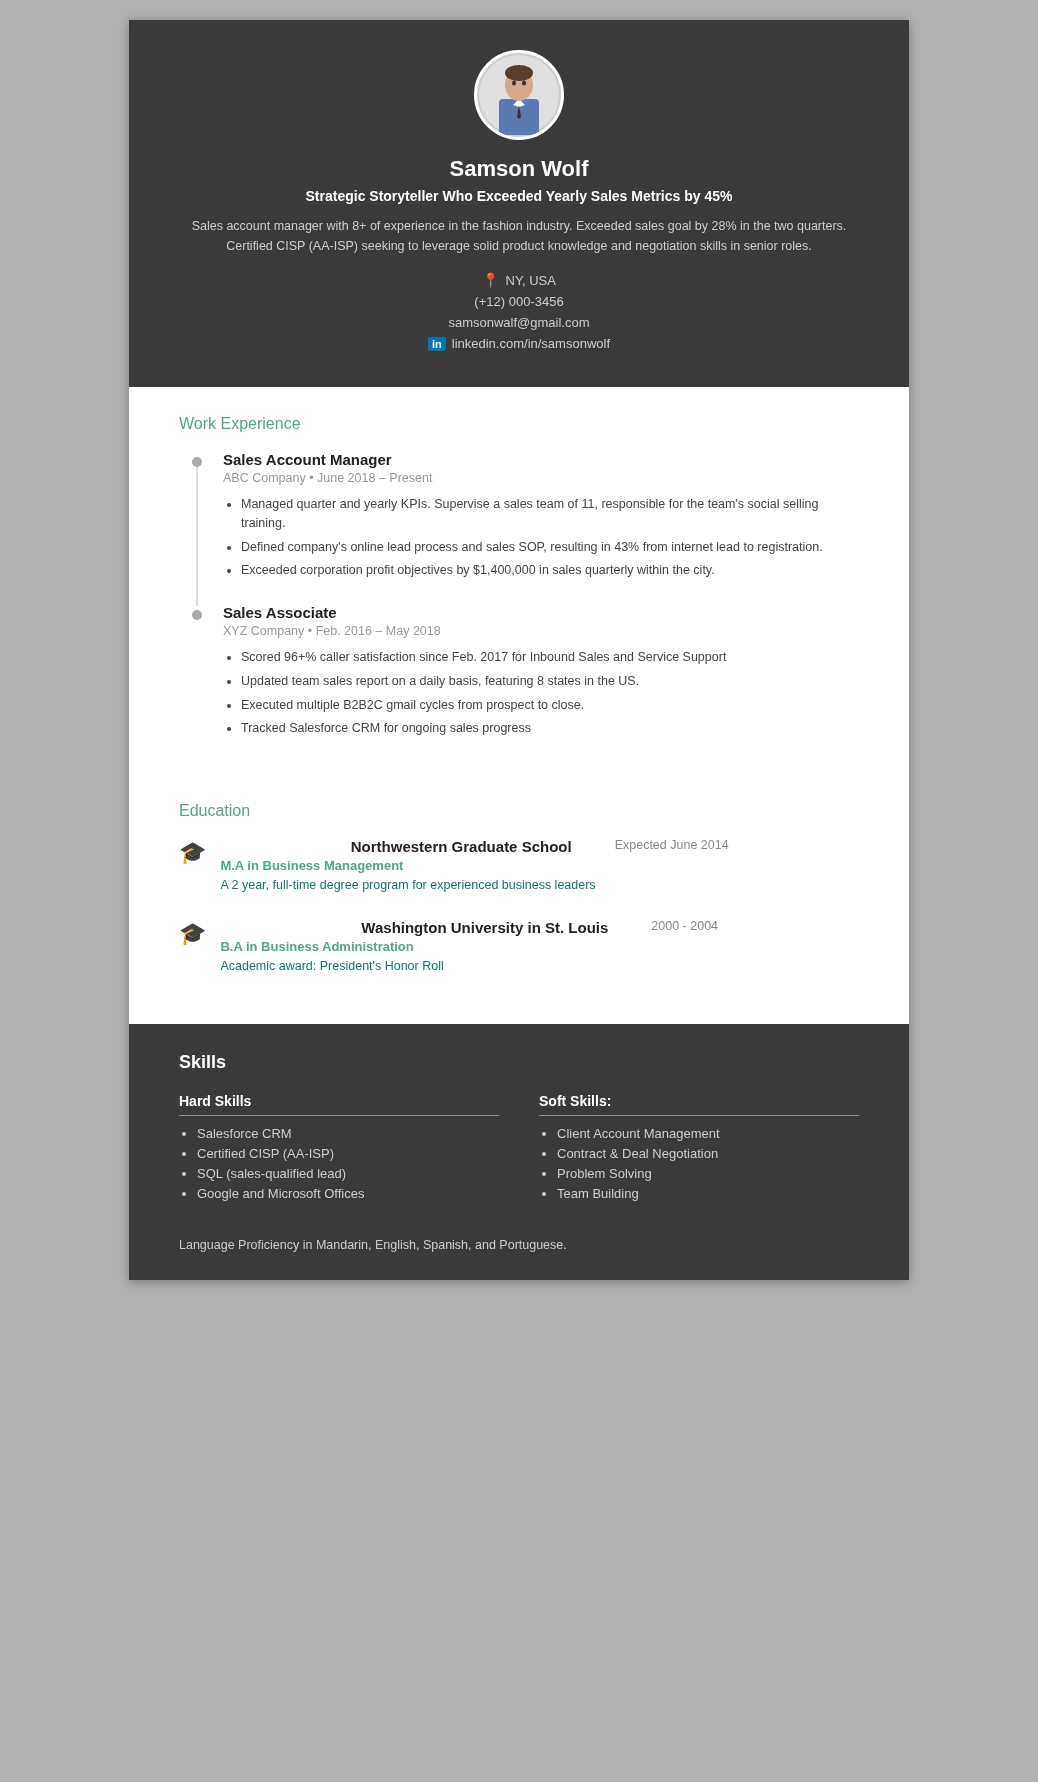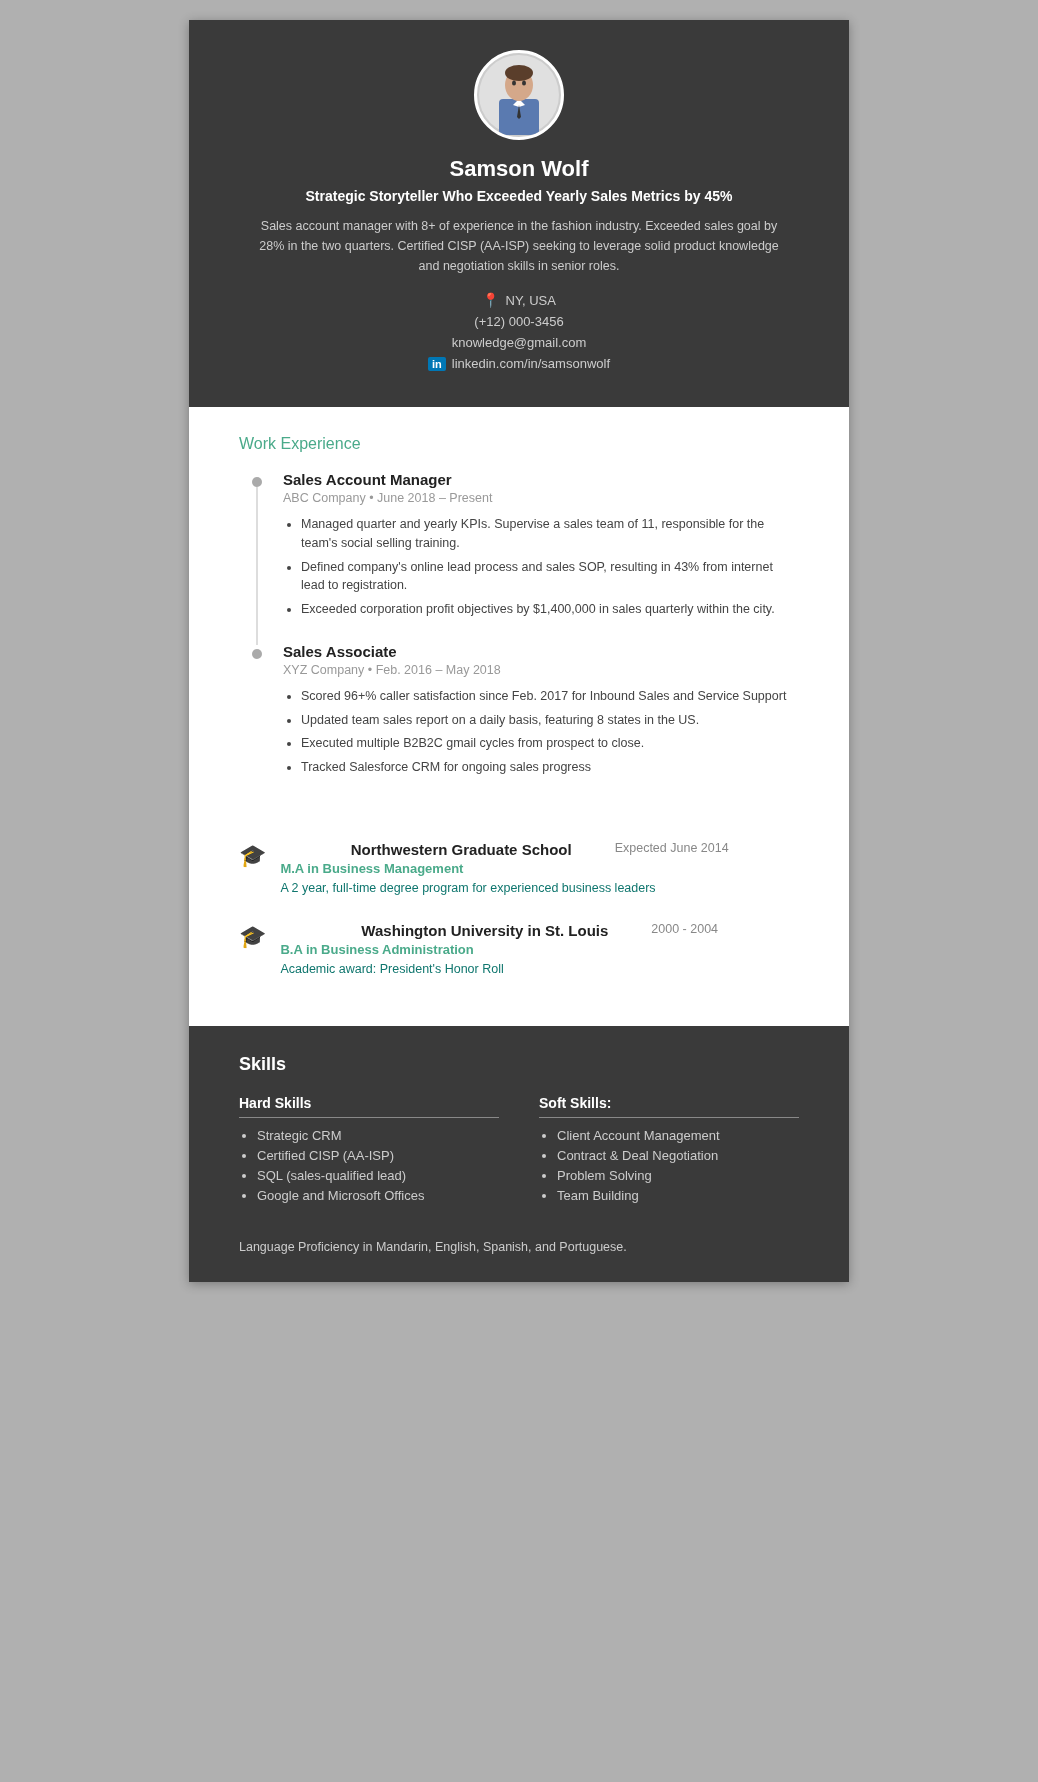--- a/index.html
+++ b/index.html
@@ -4,21 +4,21 @@
   <style>
     * { box-sizing: border-box; margin: 0; padding: 0; }
     body {
       font-family: 'Arial', sans-serif;
       background: #b0b0b0;
       display: flex;
       justify-content: center;
       padding: 20px;
     }
     .resume {
-      width: 660px;
+      width: 780px;
       background: #fff;
       box-shadow: 0 2px 10px rgba(0,0,0,0.3);
     }
 
     
     .header {
       background: #3a3a3a;
       color: #fff;
       text-align: center;
       padding: 30px 60px 30px;
@@ -258,21 +258,21 @@
     <div class="header-title">Strategic Storyteller Who Exceeded Yearly Sales Metrics by 45%</div>
     <div class="header-summary">Sales account manager with 8+ of experience in the fashion industry. Exceeded sales goal by 28% in the two quarters. Certified CISP (AA-ISP) seeking to leverage solid product knowledge and negotiation skills in senior roles.</div>
     <div class="contact-item">
       <span class="contact-icon">📍</span>
       <span>NY, USA</span>
     </div>
     <div class="contact-item">
       <span>(+12) 000-3456</span>
     </div>
     <div class="contact-item">
-      <span>knowledge@gmail.com</span>
+      <span>samsonwalf@gmail.com</span>
     </div>
     <div class="contact-item">
       <span style="background:#0077b5;color:#fff;font-size:11px;padding:1px 4px;border-radius:2px;font-weight:bold;">in</span>
       <span>linkedin.com/in/samsonwolf</span>
     </div>
   </div>
 
   <div class="section">
     <div class="section-title">Work Experience</div>
     <div class="work-timeline">
@@ -303,20 +303,21 @@
           <li>Updated team sales report on a daily basis, featuring 8 states in the US.</li>
           <li>Executed multiple B2B2C gmail cycles from prospect to close.</li>
           <li>Tracked Salesforce CRM for ongoing sales progress</li>
         </ul>
       </div>
 
     </div>
   </div>
 
   <div class="edu-section">
+    <div class="section-title">Education</div>
 
     <div class="edu-item">
       <div class="edu-icon">🎓</div>
       <div class="edu-content">
         <div class="edu-header-row">
           <div class="edu-school">Northwestern Graduate School</div>
           <div class="edu-dates">Expected June 2014</div>
         </div>
         <div class="edu-degree">M.A in Business Management</div>
         <div class="edu-desc">A 2 year, full-time degree program for experienced business leaders</div>
@@ -337,21 +338,21 @@
 
   </div>
 
   <div class="skills-section">
     <div class="skills-title">Skills</div>
     <div class="skills-grid">
 
       <div class="skills-col">
         <div class="skills-col-title">Hard Skills</div>
         <ul class="skills-list">
-          <li>Strategic CRM</li>
+          <li>Salesforce CRM</li>
           <li>Certified CISP (AA-ISP)</li>
           <li>SQL (sales-qualified lead)</li>
           <li>Google and Microsoft Offices</li>
         </ul>
       </div>
 
       <div class="skills-col">
         <div class="skills-col-title">Soft Skills:</div>
         <ul class="skills-list">
           <li>Client Account Management</li>

